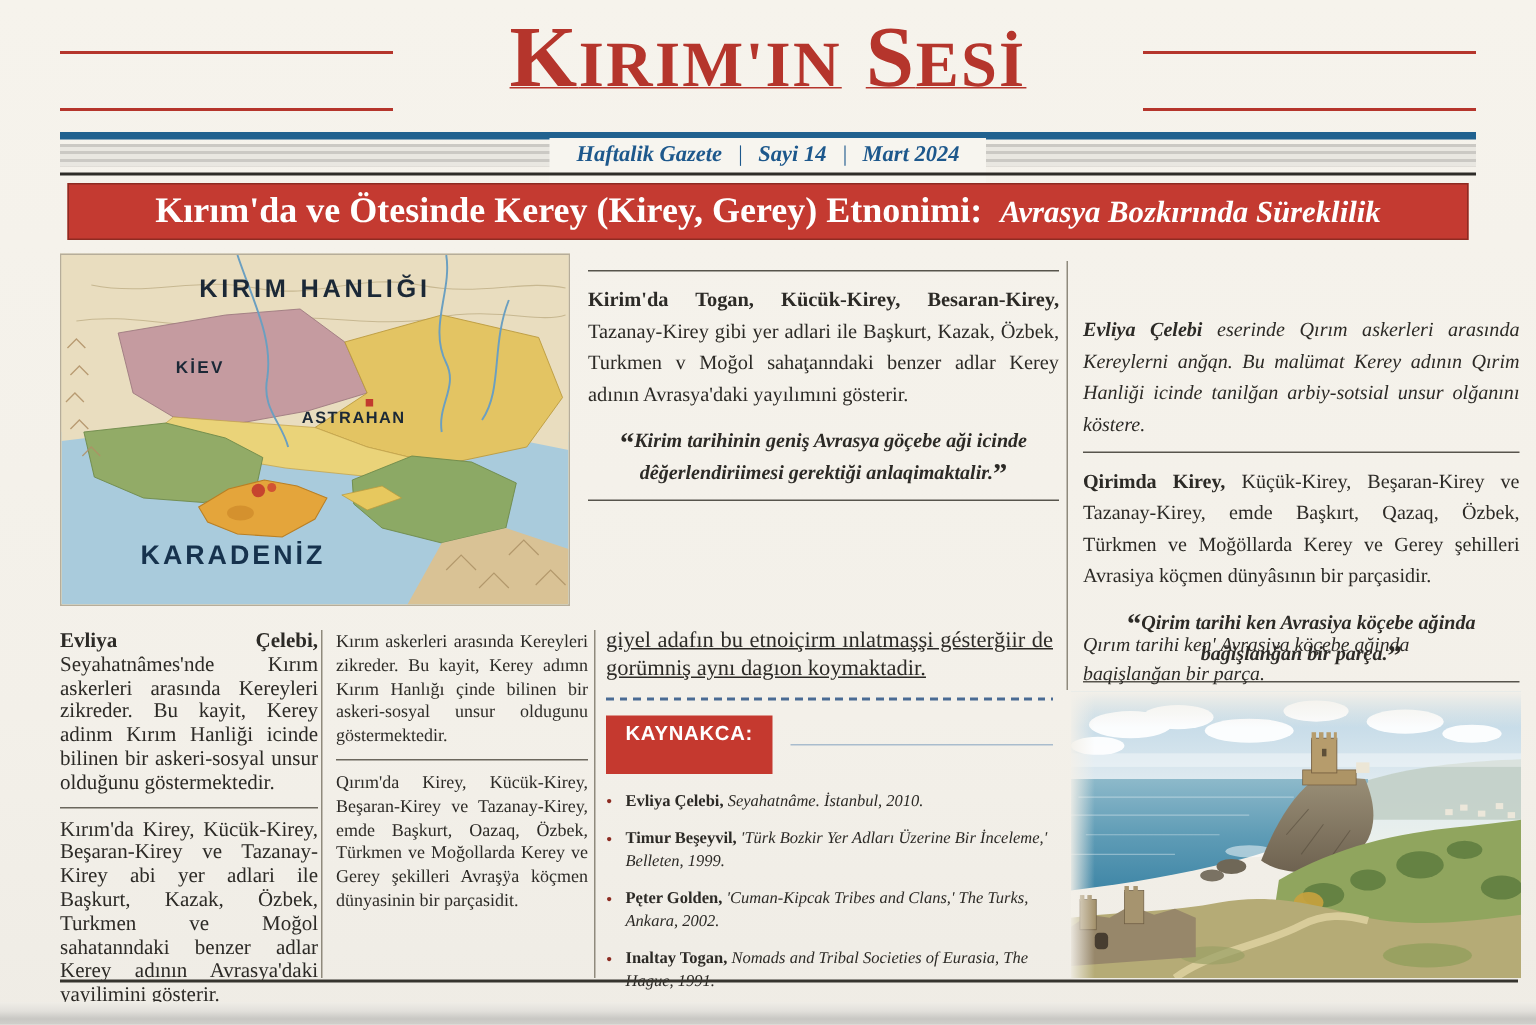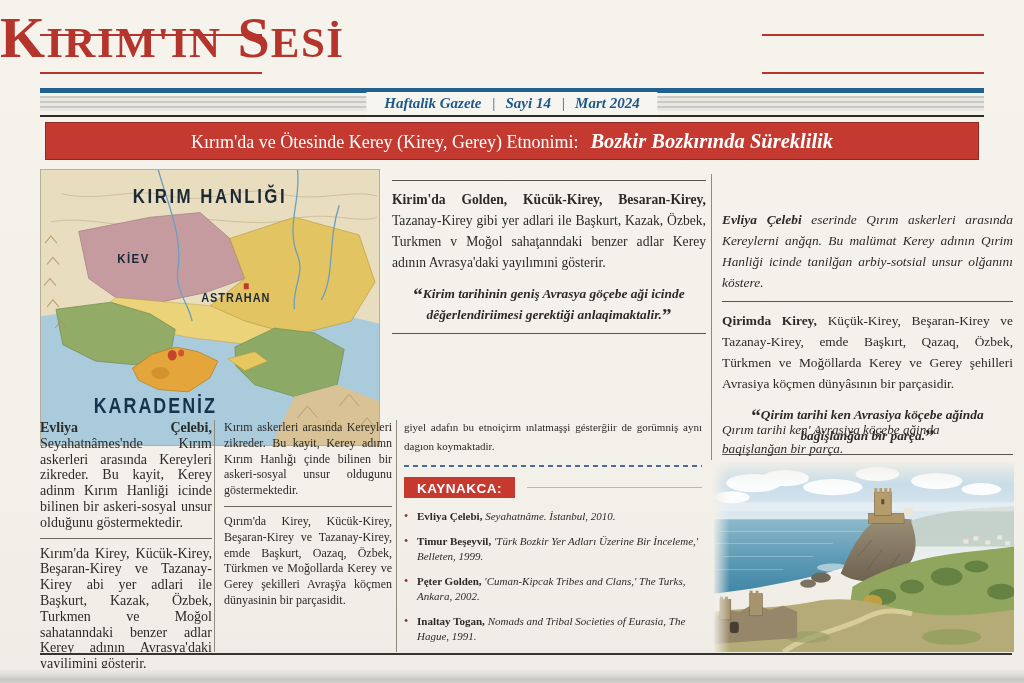--- a/index.html
+++ b/index.html
@@ -7,68 +7,68 @@
     position:relative;width:1024px;height:683px;overflow:hidden;
     background:linear-gradient(180deg,#f6f3ec 0%,#f3f0e9 70%,#efece5 100%);
     font-family:"Liberation Serif","DejaVu Serif",serif;color:#2c2a26;
   }
   
   .mline{position:absolute;height:2px;background:#b5352c;}
   .mline.l1{left:40px;top:34px;width:222px;}
   .mline.l2{left:40px;top:72px;width:222px;}
   .mline.r1{left:762px;top:34px;width:222px;}
   .mline.r2{left:762px;top:72px;width:222px;}
-  .masthead{position:absolute;left:0;right:0;top:4px;text-align:left;color:#b5352c;white-space:nowrap;}
+  .masthead{position:absolute;left:0;right:0;top:4px;text-align:center;color:#b5352c;white-space:nowrap;text-decoration:underline;}
   .cap-big{font-size:58px;font-weight:bold;letter-spacing:1px;}
   .cap-small{font-size:43px;font-weight:bold;letter-spacing:1.5px;}
   .word-gap{display:inline-block;width:16px;}
   .blue-rule{position:absolute;left:40px;top:88px;width:944px;height:5px;background:#20618f;}
   .subhead-band{position:absolute;left:40px;top:96px;width:944px;height:15px;
     background:repeating-linear-gradient(180deg,#cbc9c4 0 2px,#e9e7e1 2px 5px);}
   .subhead-label{position:absolute;left:50%;top:-4px;transform:translateX(-50%);
     background:#f7f5ef;padding:0 18px;height:34px;line-height:22px;white-space:nowrap;
     font-weight:bold;font-style:italic;font-size:15px;color:#1d588c;}
   .subhead-label .sep{margin:0 10px;font-weight:normal;}
   .black-rule{position:absolute;left:40px;top:115px;width:944px;height:2px;background:#2e2c28;}
   
   .banner{position:absolute;left:45px;top:122px;width:934px;height:38px;box-sizing:border-box;
     background:#c43a31;border:1px solid #8e2a22;color:#fff;text-align:center;
     line-height:36px;white-space:nowrap;}
-  .banner .hl-main{font-weight:normal;font-size:18px;}
+  .banner .hl-main{font-weight:bold;font-size:24px;}
   .banner .hl-sub{font-style:italic;font-weight:600;font-size:20.5px;margin-left:8px;}
   
   .vrule{position:absolute;width:1px;background:#8f8a7d;}
   .article-col{position:absolute;text-align:justify;}
   .article-col p{margin:0;}
   .rule{border:none;border-top:1px solid #57544c;margin:8px 0;}
   .lead{font-weight:bold;}
   .col-mid{left:392px;top:172px;width:314px;font-size:13.6px;line-height:21px;}
   .col-right{left:722px;top:172px;width:291px;font-size:13.4px;line-height:21px;margin-top:37px;}
   .col-right .p-italic{font-style:italic;}
   .quote{margin:10px 6px 7px;text-align:center;font-style:italic;font-weight:bold;font-size:13.4px;line-height:21px;}
   .qmark{font-size:19px;font-weight:bold;font-style:normal;vertical-align:-3px;line-height:0;}
   .col-b1{left:40px;top:420px;width:172px;font-size:14px;line-height:15.8px;}
   .col-b2{left:224px;top:420px;width:168px;font-size:12px;line-height:15.8px;}
   .col-b1 .rule,.col-b2 .rule{margin:7px 0;border-top-color:#6b675d;}
   .col-b3{left:404px;top:418px;width:298px;}
-  .col-b3 .cont{font-size:11px;line-height:19px;}
+  .col-b3 .cont{font-size:15px;line-height:19px;text-decoration:underline;}
   .col-b4-text{left:722px;top:420px;width:286px;font-style:italic;font-size:13.2px;line-height:19px;text-align:left;}
   .dashed-rule{height:2px;margin:9px 0 10px;
     background:repeating-linear-gradient(90deg,#4a6b94 0 5px,transparent 5px 9px);}
   .kaynakca-row{display:flex;align-items:center;gap:12px;}
   .badge{background:#c5392f;color:#fff;font-family:"Liberation Sans","DejaVu Sans",sans-serif;
-    font-weight:bold;font-size:13.5px;letter-spacing:0.5px;padding:4px 13px 2px;}
+    font-weight:bold;font-size:13.5px;letter-spacing:0.5px;padding:4px 13px 20px;}
   .badge-line{flex:1;height:1px;background:#a9bccd;}
   ul.refs{list-style:none;margin:11px 0 0;padding:0;}
   ul.refs li{position:relative;padding-left:13px;margin-bottom:10px;font-size:11px;line-height:15px;text-align:left;}
   ul.refs li::before{content:"•";position:absolute;left:0;top:0;color:#8c2b21;font-size:12px;}
   ul.refs .ref-author{font-weight:bold;}
   ul.refs .ref-rest{font-style:italic;}
   
-  .map-fig{position:absolute;left:40px;top:169px;width:340px;height:277px;box-sizing:border-box;
+  .map-fig{position:absolute;left:40px;top:169px;width:340px;height:235px;box-sizing:border-box;
     border:1px solid #b6ad9a;background:#efe6cd;box-shadow:0 0 0 2px #f3efe4 inset;}
   .map-fig svg{display:block;width:100%;height:100%;}
   .photo{position:absolute;left:714px;top:461px;width:300px;height:191px;}
   .photo svg{display:block;width:100%;height:100%;}
   .bottom-rule{position:absolute;left:40px;top:653px;width:972px;height:2px;background:#36342e;}
   .page-edge{position:absolute;left:0;bottom:0;width:100%;height:15px;
     background:linear-gradient(180deg,#efede7 0%,#e2e0db 40%,#c8c7c3 75%,#d0cfcb 100%);}
 </style>
 </head>
 <body>
@@ -85,21 +85,21 @@
   <div class="blue-rule"></div>
   <div class="subhead-band">
     <div class="subhead-label">
       <span>Haftalik Gazete</span><span class="sep">|</span><span>Sayi 14</span><span class="sep">|</span><span>Mart 2024</span>
     </div>
   </div>
   <div class="black-rule"></div>
 
   <div class="banner">
     <span class="hl-main">Kırım'da ve Ötesinde Kerey (Kirey, Gerey) Etnonimi:</span>
-    <span class="hl-sub">Bozkir Bozkırında Süreklilik</span>
+    <span class="hl-sub">Avrasya Bozkırında Süreklilik</span>
   </div>
 
   <div class="map-fig">
     <svg viewBox="0 0 340 233" preserveAspectRatio="none">
       <rect x="0" y="0" width="340" height="233" fill="#e9ddbf"></rect>
 
       <path d="M0,118 L340,118 L340,233 L0,233 Z" fill="#a9cbdc"></path>
 
       <path d="M0,0 L340,0 L340,130 L300,122 L250,128 L200,120 L150,128 L100,124 L50,118 L0,124 Z" fill="#e9ddbf"></path>
 
@@ -154,21 +154,21 @@
         <text x="170" y="28" font-size="17" letter-spacing="2.5" text-anchor="middle">KIRIM HANLIĞI</text>
         <text x="93" y="79" font-size="11.5" letter-spacing="1.5" text-anchor="middle">KİEV</text>
         <text x="196" y="112" font-size="11" letter-spacing="1" text-anchor="middle">ASTRAHAN</text>
         <text x="115" y="206" font-size="18" letter-spacing="2" text-anchor="middle" fill="#16324d">KARADENİZ</text>
       </g>
     </svg>
   </div>
 
   <div class="article-col col-mid">
     <hr class="rule">
-    <p><span class="lead">Kirim'da Golden, Kücük-Kirey, Besaran-Kirey,</span><span> Tazanay-Kirey gibi yer adlari ile Başkurt, Kazak, Özbek, Turkmen v Moğol sahaţanndaki benzer adlar Kerey adının Avrasya'daki yayılımıni gösterir.</span></p>
+    <p><span class="lead">Kirim'da Togan, Kücük-Kirey, Besaran-Kirey,</span><span> Tazanay-Kirey gibi yer adlari ile Başkurt, Kazak, Özbek, Turkmen v Moğol sahaţanndaki benzer adlar Kerey adının Avrasya'daki yayılımıni gösterir.</span></p>
     <div class="quote">
       <span class="qmark">“</span><span>Kirim tarihinin geniş Avrasya göçebe aği icinde dêğerlendiriimesi gerektiği anlaqimaktalir.</span><span class="qmark">”</span>
     </div>
     <hr class="rule">
   </div>
 
   <div class="article-col col-right">
     <p class="p-italic"><span class="lead">Evliya Çelebi</span><span> eserinde Qırım askerleri arasında Kereylerni anğąn. Bu malümat Kerey adının Qırim Hanliği icinde tanilğan arbiy-sotsial unsur olğanını köstere.</span></p>
     <hr class="rule">
     <p><span class="lead">Qirimda Kirey,</span><span> Küçük-Kirey, Beşaran-Kirey ve Tazanay-Kirey, emde Başkırt, Qazaq, Özbek, Türkmen ve Moğöllarda Kerey ve Gerey şehilleri Avrasiya köçmen dünyâsının bir parçasidir.</span></p>

